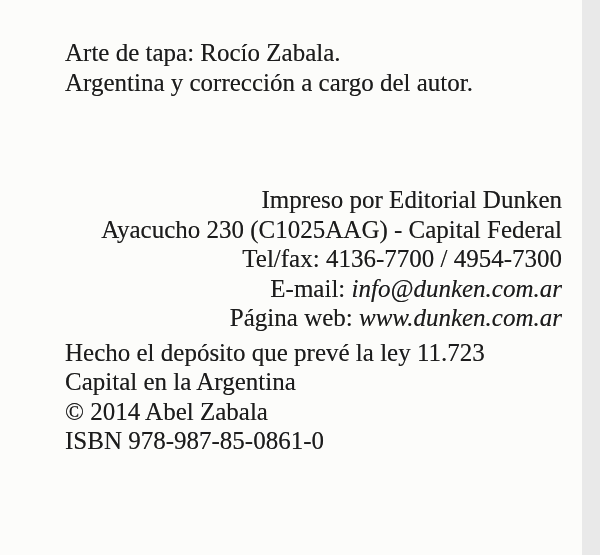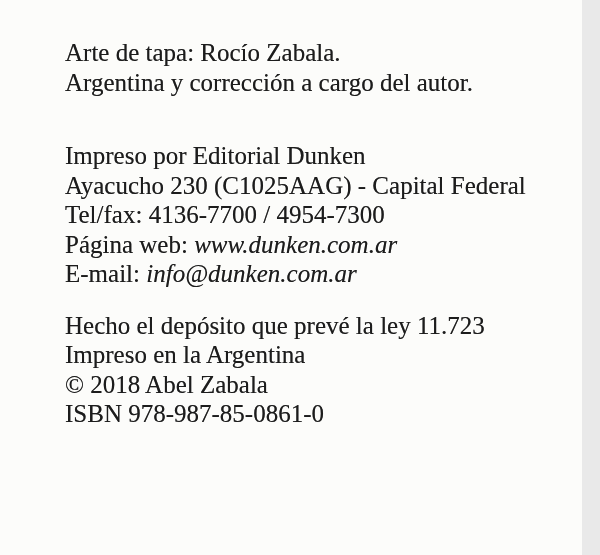--- a/index.html
+++ b/index.html
@@ -16,42 +16,42 @@
     padding: 38px 20px 0 65px;
     overflow: hidden;
     font-family: "Liberation Serif", "DejaVu Serif", serif;
     font-size: 25px;
     line-height: 29.5px;
     color: #1c1c1c;
     text-shadow: 0 0 0.6px rgba(30,30,30,0.55);
   }
   .block { margin: 0; }
   .block p { margin: 0; white-space: nowrap; }
-  .block-printer { margin-top: 44px; }
-  .block-legal   { margin-top: 22px; }
+  .block-printer { margin-top: 88px; text-align: right; }
+  .block-legal   { margin-top: 5px; }
   em { font-style: italic; }
 </style>
 </head>
 <body>
 
 <div class="page">
 
   <section class="block block-credits">
     <p>Arte de tapa: Rocío Zabala.</p>
     <p>Argentina y corrección a cargo del autor.</p>
   </section>
 
   <section class="block block-printer">
     <p>Impreso por Editorial Dunken</p>
     <p>Ayacucho 230 (C1025AAG) - Capital Federal</p>
     <p>Tel/fax: 4136-7700 / 4954-7300</p>
+    <p><span>E-mail: </span><em>info@dunken.com.ar</em></p>
     <p><span>Página web: </span><em>www.dunken.com.ar</em></p>
-    <p><span>E-mail: </span><em>info@dunken.com.ar</em></p>
   </section>
 
   <section class="block block-legal">
     <p>Hecho el depósito que prevé la ley 11.723</p>
-    <p>Impreso en la Argentina</p>
-    <p>© 2018 Abel Zabala</p>
+    <p>Capital en la Argentina</p>
+    <p>© 2014 Abel Zabala</p>
     <p>ISBN 978-987-85-0861-0</p>
   </section>
 
 </div>
 
 </body></html>

